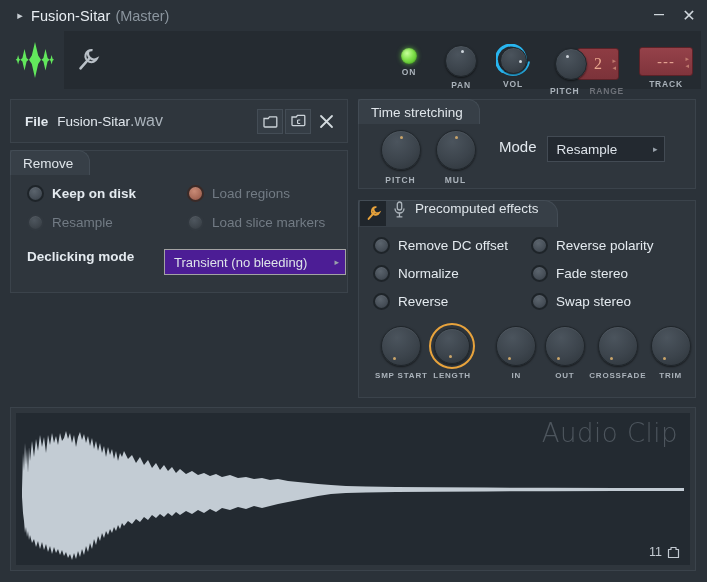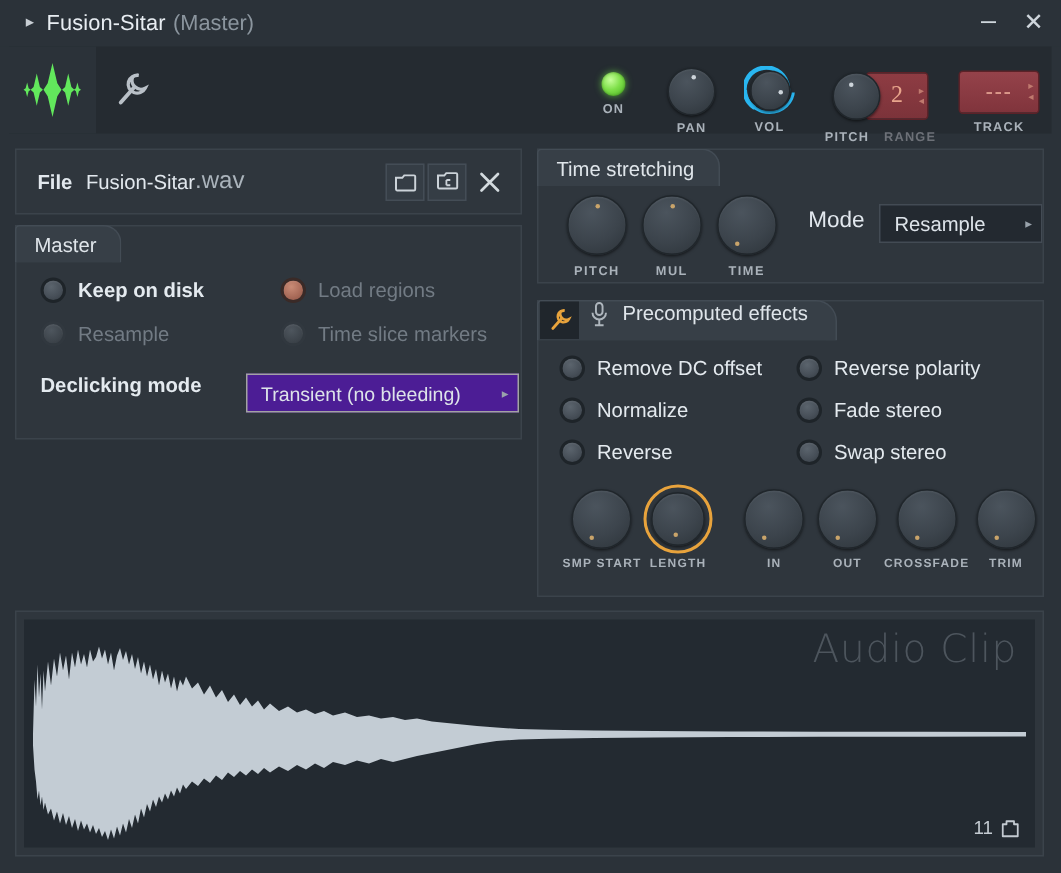--- a/index.html
+++ b/index.html
@@ -411,41 +411,41 @@
           <svg width="15" height="15" viewBox="0 0 15 15">
             <path d="M2 2 L13 13 M13 2 L2 13" stroke="#d3dade" stroke-width="1.8" stroke-linecap="round"></path>
           </svg>
         </span>
       </span>
     </div>
   </div>
 
   <div class="panel" id="content-panel">
     <div class="panel-tab">
-      <span class="panel-tab-label">Master</span>
+      <span class="panel-tab-label">Remove</span>
     </div>
     <div class="content-body">
       <div class="radio-row">
         <span class="radio-item">
           <span class="radio"></span>
           <span class="radio-lbl b">Keep on disk</span>
         </span>
         <span class="radio-item">
           <span class="radio red"></span>
           <span class="radio-lbl dim">Load regions</span>
         </span>
       </div>
       <div class="radio-row">
         <span class="radio-item">
           <span class="radio dim"></span>
           <span class="radio-lbl dim">Resample</span>
         </span>
         <span class="radio-item">
           <span class="radio dim"></span>
-          <span class="radio-lbl dim">Time slice markers</span>
+          <span class="radio-lbl dim">Load slice markers</span>
         </span>
       </div>
       <div class="declick-row">
         <span class="declick-label">Declicking mode</span>
         <span class="combo">
           <span>Transient (no bleeding)</span>
           <span class="arrow">▸</span>
         </span>
       </div>
     </div>
@@ -460,26 +460,20 @@
         <div class="knob">
           <span class="dot" style="left:18px; top:5px; background:#c9a46a;"></span>
         </div>
         <div class="ts-lbl">PITCH</div>
       </div>
       <div class="ts-knob">
         <div class="knob">
           <span class="dot" style="left:18px; top:5px; background:#c9a46a;"></span>
         </div>
         <div class="ts-lbl">MUL</div>
-      </div>
-      <div class="ts-knob">
-        <div class="knob">
-          <span class="dot" style="left:11px; bottom:5px; background:#c9a46a;"></span>
-        </div>
-        <div class="ts-lbl">TIME</div>
       </div>
       <div class="ts-mode-label">Mode</div>
       <div class="ts-combo">
         <span>Resample</span>
         <span class="arrow">▸</span>
       </div>
     </div>
   </div>
 
   <div class="panel" id="fx-panel">

